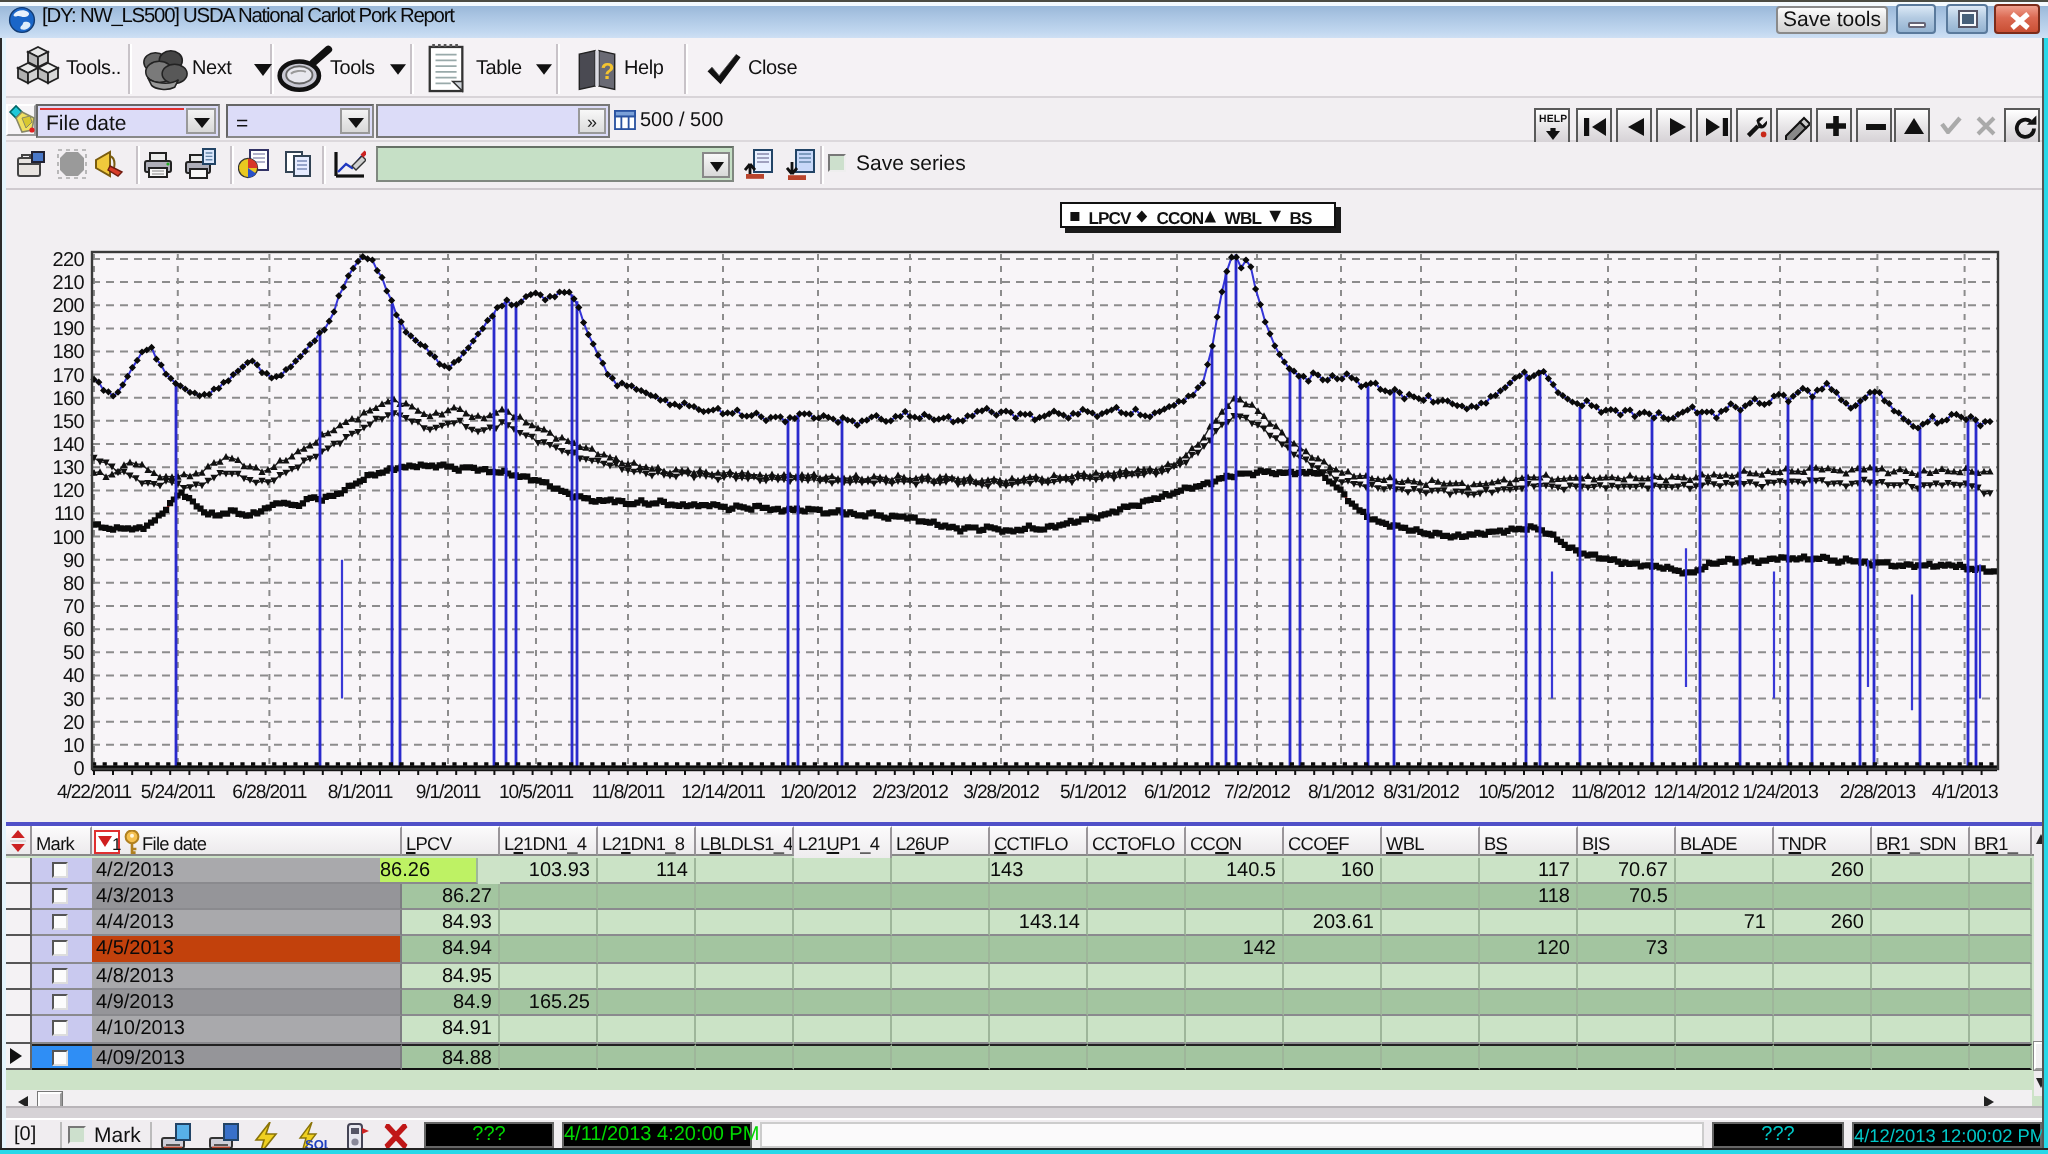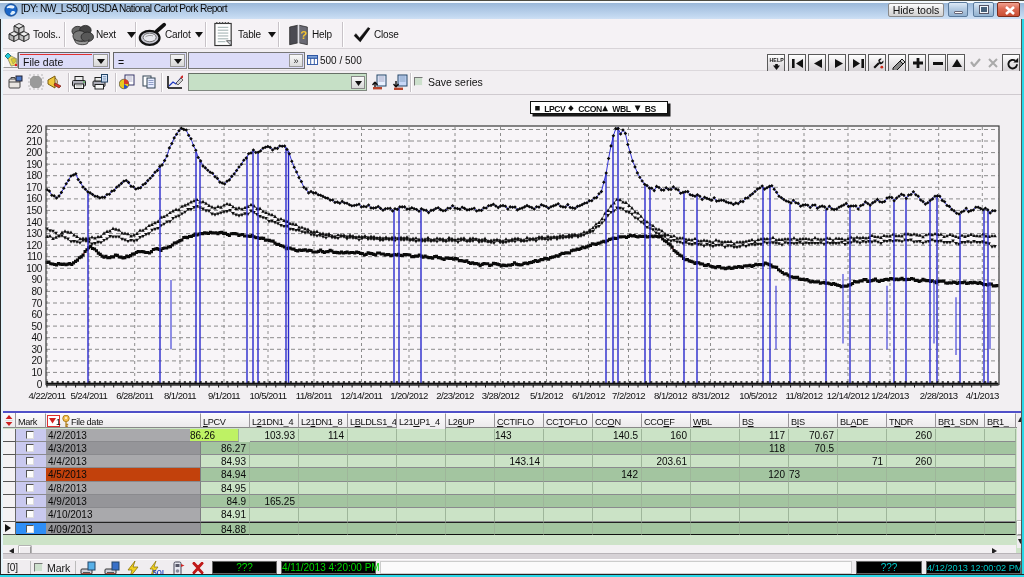--- a/index.html
+++ b/index.html
@@ -129,21 +129,21 @@
 <div class="abs" style="left:0;top:0;width:1024px;height:19px;background:linear-gradient(#8fb0d2,#a9c4e2 40%,#c2d8f0 85%,#cfe0f4)">
     <div class="abs" style="left:0;top:0;width:1024px;height:1px;background:#4c4c42"></div>
     <div class="abs" style="left:0;top:1px;width:1024px;height:1.5px;background:#f4fafe"></div>
     <svg class="abs" style="left:4px;top:3px" width="14" height="14" viewBox="0 0 14 14">
       <circle cx="7" cy="7" r="6.2" fill="#1a66c8"></circle>
       <path d="M3 4c1.5-2 5-2.5 7-1 1 .8.5 2-1 2.4-2 .5-3-.8-4.5-.3C3 5.6 2.4 4.8 3 4z" fill="#e8f2fc"></path>
       <path d="M8 8c1.8-.4 3.5.3 3.2 1.6-.3 1.4-2.6 2.6-4.2 2.2-1.3-.4-.8-1.6 0-2.2.5-.4.4-1.4 1-1.6z" fill="#dcedfa"></path>
       <circle cx="7" cy="7" r="6.2" fill="none" stroke="#123c74" stroke-width=".7"></circle>
     </svg>
     <div class="abs" style="left:21px;top:3px;font-size:10.2px;letter-spacing:-0.62px;color:#0a0a0a">[DY: NW_LS500] USDA National Carlot Pork Report</div>
-    <div class="abs" style="left:888px;top:2.5px;width:56px;height:14.5px;background:linear-gradient(#fdfdfd,#e6e6e6 45%,#d2d2d2);border:1px solid #8a8a8a;border-radius:2px;font-size:10.5px;color:#111;text-align:center;line-height:13px">Hide tools</div>
+    <div class="abs" style="left:888px;top:2.5px;width:56px;height:14.5px;background:linear-gradient(#fdfdfd,#e6e6e6 45%,#d2d2d2);border:1px solid #8a8a8a;border-radius:2px;font-size:10.5px;color:#111;text-align:center;line-height:13px">Save tools</div>
     <div class="abs" style="left:947.5px;top:2px;width:20.5px;height:15px;background:linear-gradient(#dce9f6,#b4cbe2 45%,#93b2d0);border:1px solid #5a7a9c;border-radius:2px">
       <div class="abs" style="left:5px;top:8px;width:9px;height:3px;background:#fdfdfd;border:1px solid #667;border-radius:1px"></div>
     </div>
     <div class="abs" style="left:972.5px;top:2px;width:21px;height:15px;background:linear-gradient(#dce9f6,#b4cbe2 45%,#93b2d0);border:1px solid #5a7a9c;border-radius:2px">
       <div class="abs" style="left:6px;top:3px;width:8px;height:7px;border:1.5px solid #f4f8fc;outline:1px solid #556;background:#46607a"></div>
     </div>
     <div class="abs" style="left:996.5px;top:2px;width:23.5px;height:15px;background:linear-gradient(#f0a08e,#db6952 45%,#c94f34);border:1px solid #7c2c1a;border-radius:2px">
       <svg class="abs" style="left:7px;top:3px" width="10" height="9" viewBox="0 0 10 9">
         <path d="M1 1 L9 8 M9 1 L1 8" stroke="#fff" stroke-width="2.6"></path>
       </svg>
@@ -181,21 +181,21 @@
     <div class="abs t1" style="left:96px;top:10px">Next</div>
     <svg class="abs" style="left:127px;top:13px" width="9" height="6" viewBox="0 0 9 6">
       <path d="M0 0h9L4.5 6z" fill="#111"></path>
     </svg>
     <svg class="abs" style="left:137px;top:2px" width="30" height="28" viewBox="0 0 32 28">
       <path d="M21 10 L29 3" stroke="#111" stroke-width="4" stroke-linecap="round"></path>
       <ellipse cx="13.5" cy="17" rx="10.5" ry="7.5" fill="#c8c8d2" stroke="#111" stroke-width="2.4"></ellipse>
       <ellipse cx="13.5" cy="16.6" rx="7" ry="4.6" fill="#e8e8ee" stroke="#666" stroke-width="1"></ellipse>
       <path d="M9 16c1.5-1.5 6-2 8-1" stroke="#999" stroke-width="1" fill="none"></path>
     </svg>
-    <div class="abs t1" style="left:165px;top:10px">Carlot</div>
+    <div class="abs t1" style="left:165px;top:10px">Tools</div>
     <svg class="abs" style="left:194.5px;top:13px" width="8" height="5.5" viewBox="0 0 9 6">
       <path d="M0 0h9L4.5 6z" fill="#111"></path>
     </svg>
     <svg class="abs" style="left:212px;top:2px" width="23" height="27" viewBox="0 0 24 27">
       <rect x="3" y="2" width="17" height="23" fill="#fff" stroke="#333" stroke-width="1.2"></rect>
       <g stroke="#9aa" stroke-width="1">
         <path d="M6 6h11M6 9h11M6 12h11M6 15h11M6 18h11M6 21h8"></path>
       </g>
       <path d="M20 25l-5-5h5z" fill="#cfd4da" stroke="#333" stroke-width="0.8"></path>
       <g stroke="#555" stroke-width="1.4">
@@ -519,21 +519,21 @@
     <div class="abs" style="left:299px;top:55.400000000000006px;width:49px;height:13.3px;background:#a3c5a0;border-bottom:1px solid #8a8a8e;border-right:1px solid #9eb69a;font-size:10px;color:#0a0a0a;text-align:right;padding:1px 3px 0 0"></div>
     <div class="abs" style="left:348px;top:55.400000000000006px;width:49px;height:13.3px;background:#a3c5a0;border-bottom:1px solid #8a8a8e;border-right:1px solid #9eb69a;font-size:10px;color:#0a0a0a;text-align:right;padding:1px 3px 0 0"></div>
     <div class="abs" style="left:397px;top:55.400000000000006px;width:49px;height:13.3px;background:#a3c5a0;border-bottom:1px solid #8a8a8e;border-right:1px solid #9eb69a;font-size:10px;color:#0a0a0a;text-align:right;padding:1px 3px 0 0"></div>
     <div class="abs" style="left:446px;top:55.400000000000006px;width:49px;height:13.3px;background:#a3c5a0;border-bottom:1px solid #8a8a8e;border-right:1px solid #9eb69a;font-size:10px;color:#0a0a0a;text-align:right;padding:1px 3px 0 0"></div>
     <div class="abs" style="left:495px;top:55.400000000000006px;width:49px;height:13.3px;background:#a3c5a0;border-bottom:1px solid #8a8a8e;border-right:1px solid #9eb69a;font-size:10px;color:#0a0a0a;text-align:right;padding:1px 3px 0 0"></div>
     <div class="abs" style="left:544px;top:55.400000000000006px;width:49px;height:13.3px;background:#a3c5a0;border-bottom:1px solid #8a8a8e;border-right:1px solid #9eb69a;font-size:10px;color:#0a0a0a;text-align:right;padding:1px 3px 0 0"></div>
     <div class="abs" style="left:593px;top:55.400000000000006px;width:49px;height:13.3px;background:#a3c5a0;border-bottom:1px solid #8a8a8e;border-right:1px solid #9eb69a;font-size:10px;color:#0a0a0a;text-align:right;padding:1px 3px 0 0">142</div>
     <div class="abs" style="left:642px;top:55.400000000000006px;width:49px;height:13.3px;background:#a3c5a0;border-bottom:1px solid #8a8a8e;border-right:1px solid #9eb69a;font-size:10px;color:#0a0a0a;text-align:right;padding:1px 3px 0 0"></div>
     <div class="abs" style="left:691px;top:55.400000000000006px;width:49px;height:13.3px;background:#a3c5a0;border-bottom:1px solid #8a8a8e;border-right:1px solid #9eb69a;font-size:10px;color:#0a0a0a;text-align:right;padding:1px 3px 0 0"></div>
     <div class="abs" style="left:740px;top:55.400000000000006px;width:49px;height:13.3px;background:#a3c5a0;border-bottom:1px solid #8a8a8e;border-right:1px solid #9eb69a;font-size:10px;color:#0a0a0a;text-align:right;padding:1px 3px 0 0">120</div>
-    <div class="abs" style="left:789px;top:55.400000000000006px;width:49px;height:13.3px;background:#a3c5a0;border-bottom:1px solid #8a8a8e;border-right:1px solid #9eb69a;font-size:10px;color:#0a0a0a;padding:1px 3px 0 0">73</div>
+    <div class="abs" style="left:789px;top:55.400000000000006px;width:49px;height:13.3px;background:#a3c5a0;border-bottom:1px solid #8a8a8e;border-right:1px solid #9eb69a;font-size:10px;color:#0a0a0a;text-align:right;padding:1px 3px 0 0">73</div>
     <div class="abs" style="left:838px;top:55.400000000000006px;width:49px;height:13.3px;background:#a3c5a0;border-bottom:1px solid #8a8a8e;border-right:1px solid #9eb69a;font-size:10px;color:#0a0a0a;text-align:right;padding:1px 3px 0 0"></div>
     <div class="abs" style="left:887px;top:55.400000000000006px;width:49px;height:13.3px;background:#a3c5a0;border-bottom:1px solid #8a8a8e;border-right:1px solid #9eb69a;font-size:10px;color:#0a0a0a;text-align:right;padding:1px 3px 0 0"></div>
     <div class="abs" style="left:936px;top:55.400000000000006px;width:49px;height:13.3px;background:#a3c5a0;border-bottom:1px solid #8a8a8e;border-right:1px solid #9eb69a;font-size:10px;color:#0a0a0a;text-align:right;padding:1px 3px 0 0"></div>
     <div class="abs" style="left:985px;top:55.400000000000006px;width:31px;height:13.3px;background:#a3c5a0;border-bottom:1px solid #8a8a8e;border-right:1px solid #9eb69a;font-size:10px;color:#0a0a0a;text-align:right;padding:1px 3px 0 0"></div>
     <div class="abs" style="left:2px;top:68.7px;width:14px;height:13.3px;background:#f4f2f4;border-right:1px solid #666;border-bottom:1px solid #555"></div>
     <div class="abs" style="left:16px;top:68.7px;width:30px;height:13.3px;background:#c9c9ef;border-bottom:1px solid #8a8a8e;">
       <div class="abs" style="left:10px;top:2px;width:8px;height:8px;background:#fcfcfc;border-top:1.5px solid #555;border-left:1.5px solid #555;border-right:1px solid #ddd;border-bottom:1px solid #ddd"></div>
     </div>
     <div class="abs" style="left:46px;top:68.7px;width:155px;height:13.3px;background:#a9a9ac;border-bottom:1px solid #8a8a8e;border-right:1px solid #7e7e82;font-size:10px;color:#0a0a0a;padding:1px 0 0 2px">4/8/2013</div>
     <div class="abs" style="left:201px;top:68.7px;width:49px;height:13.3px;background:#cbe3c6;border-bottom:1px solid #8a8a8e;border-right:1px solid #9eb69a;font-size:10px;color:#0a0a0a;text-align:right;padding:1px 3px 0 0">84.95</div>

